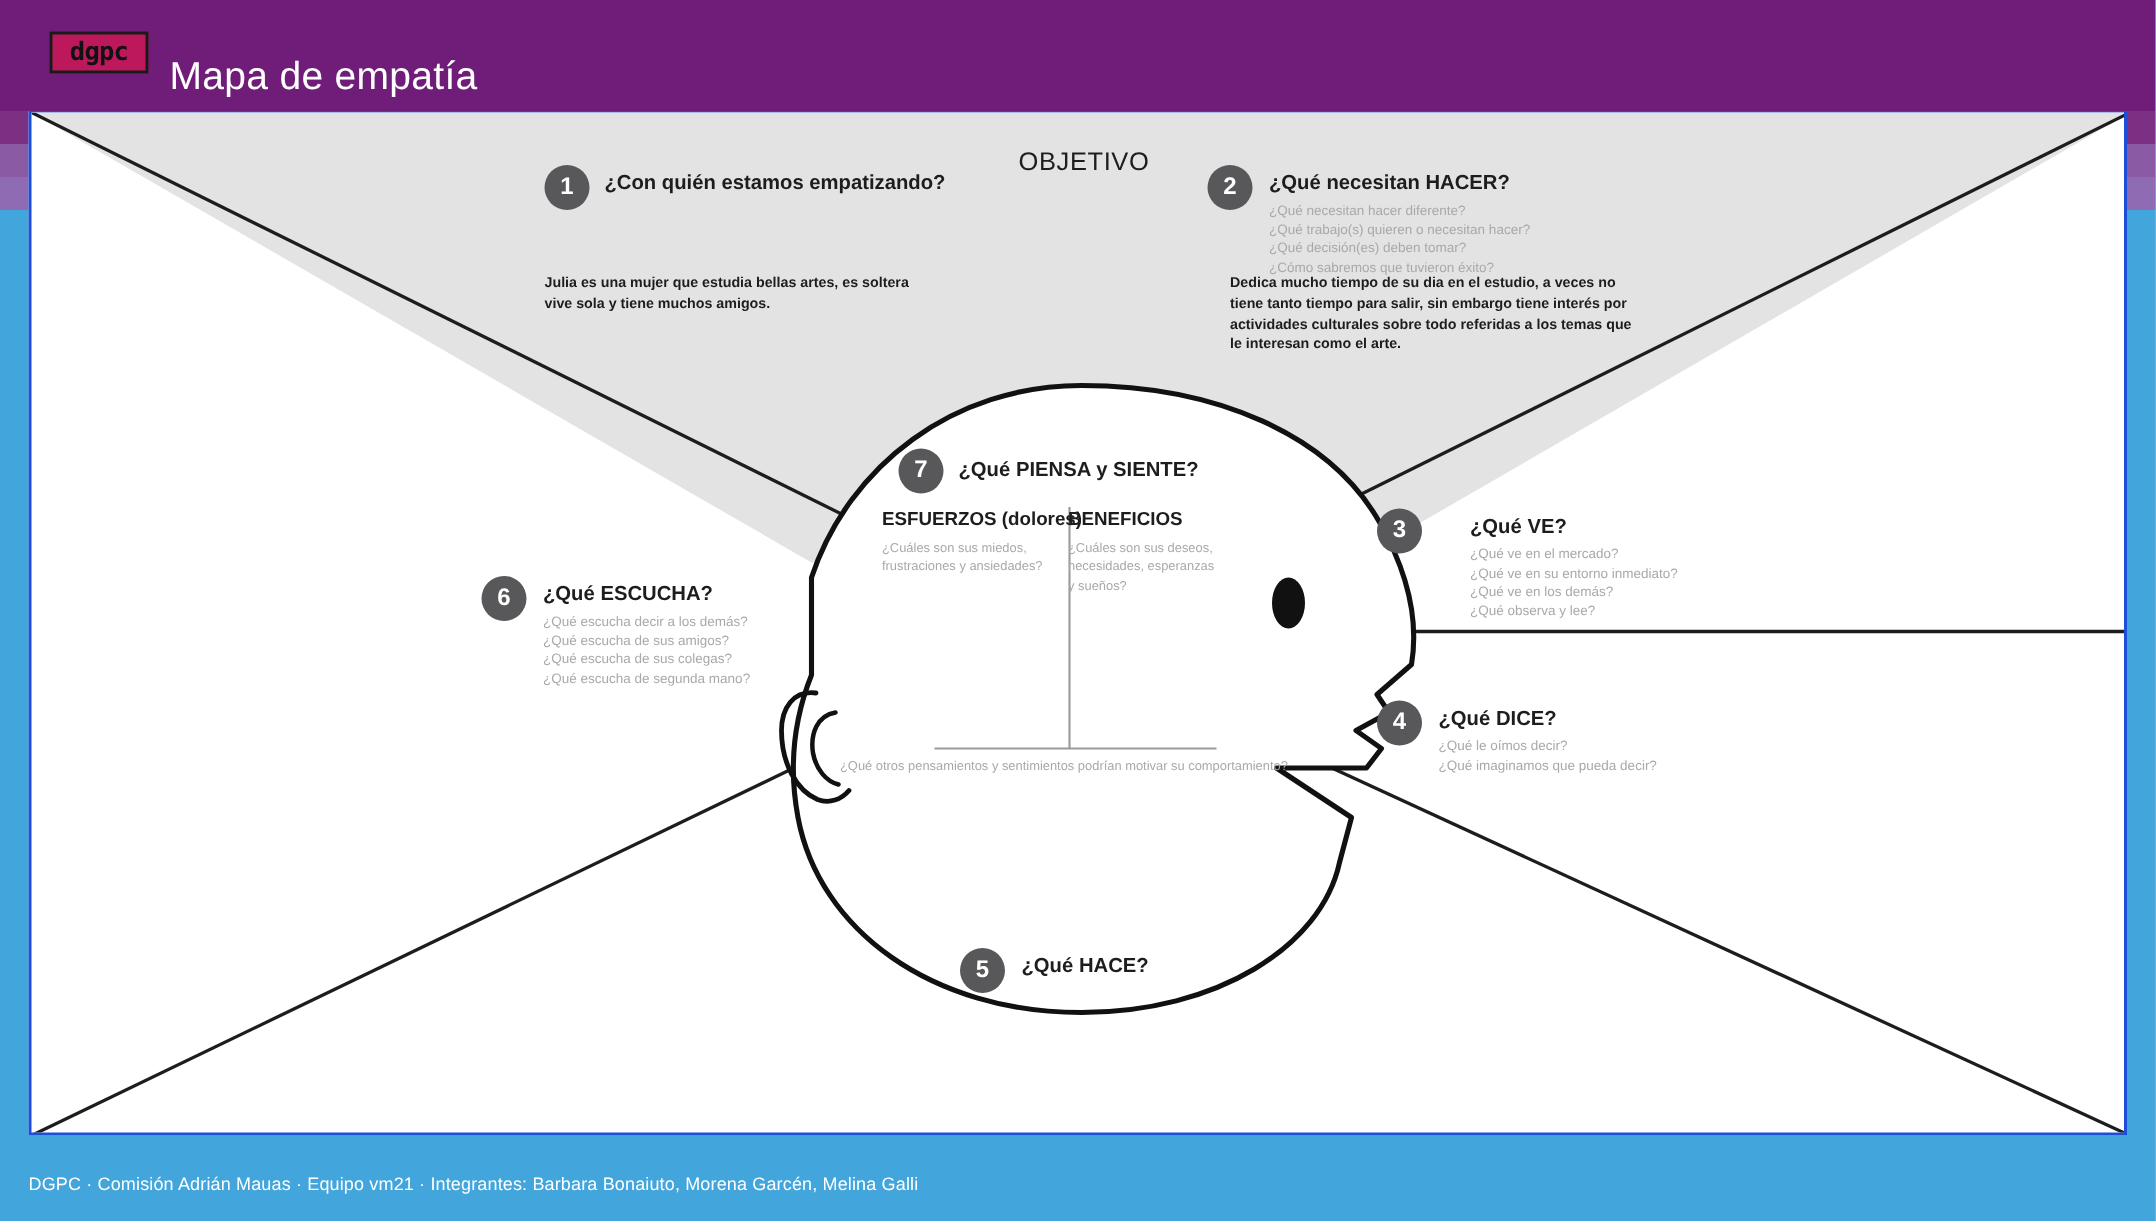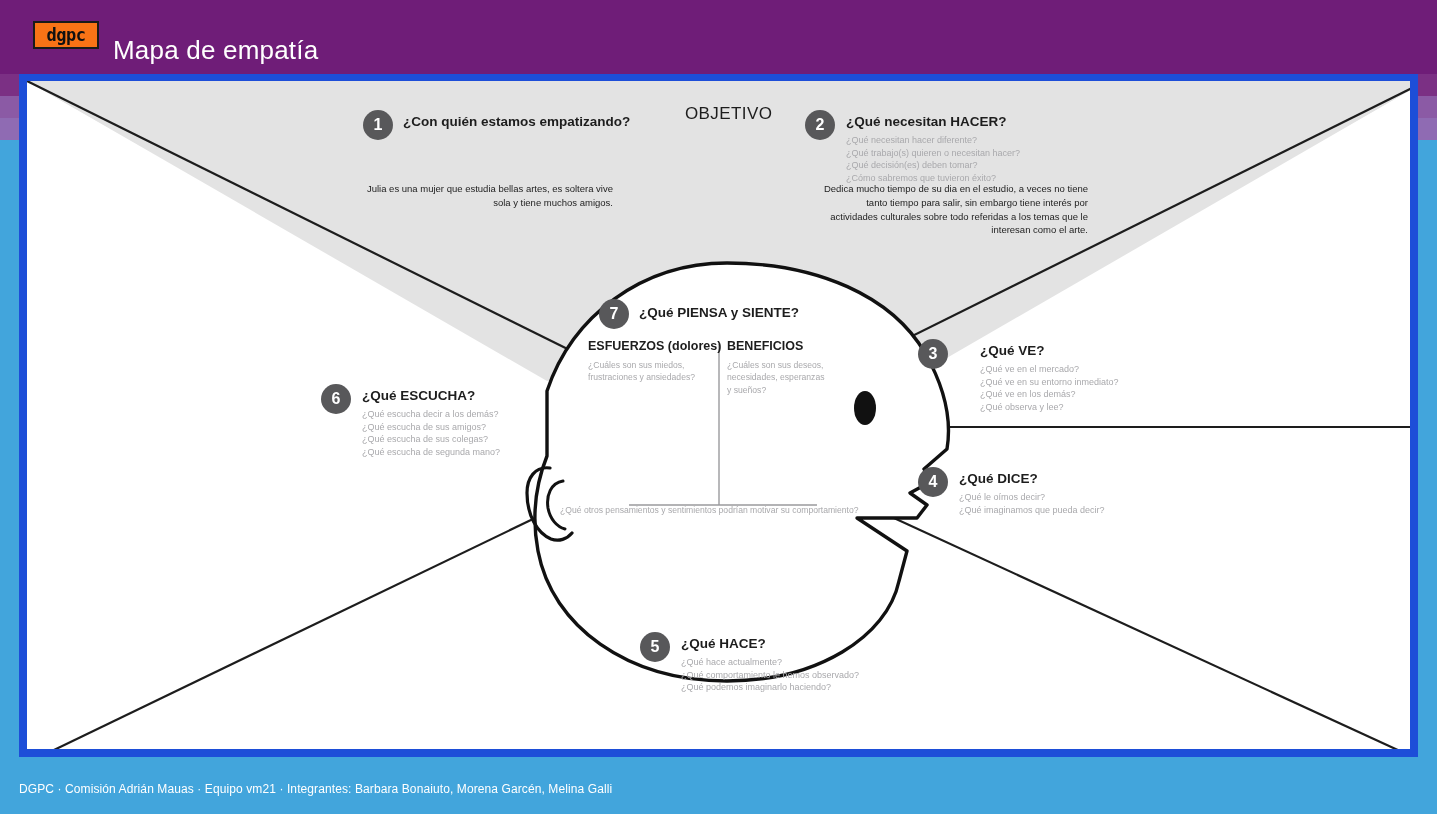--- a/index.html
+++ b/index.html
@@ -13,21 +13,21 @@
 
   
   #header {
     position: absolute; left: 0; top: 0; width: 1437px; height: 74px;
     background: #6f1d78;
     z-index: 5;
   }
   #logo-box {
     position: absolute; left: 33px; top: 21px;
     width: 66px; height: 28px;
-    background: #f97316;
+    background: #be185d;
     border: 2px solid #1a1a1a;
     display: flex; align-items: center; justify-content: center;
   }
   #logo-text {
     font-family: "DejaVu Sans Mono", monospace;
     font-size: 17px; font-weight: 700; color: #111;
     letter-spacing: -0.5px; line-height: 1;
   }
   #header-title {
     position: absolute; left: 113px; top: 35px;
@@ -41,21 +41,21 @@
   .band-b { top: 96px; height: 22px; background: #8b5aa5; }
   .band-c { top: 118px; height: 22px; background: #8f6bb3; }
   .band-l { left: 0; width: 20px; }
   .band-r { right: 0; width: 20px; }
 
   
   #canvas {
     position: absolute; left: 19px; top: 73px;
     width: 1399px; height: 684px;
     background: #ffffff;
-    border: 8px solid #1d4ed8;
+    border: 2px solid #1d4ed8;
     overflow: hidden;
     z-index: 3;
   }
   #canvas-svg { position: absolute; left: 0; top: 0; }
 
   
   .block { position: absolute; z-index: 4; }
   .badge {
     position: absolute;
     width: 30px; height: 30px; border-radius: 50%;
@@ -68,21 +68,21 @@
   .blk-title {
     font-size: 13.5px; font-weight: 700; color: #1d1d1d;
     white-space: nowrap; line-height: 1.1;
   }
   .blk-prompts {
     font-size: 9px; color: #a9a9ac; line-height: 1.42;
     margin-top: 4px;
   }
   .blk-prompts div { white-space: nowrap; }
   .blk-answer {
-    font-size: 9.5px; color: #1d1d1d; line-height: 1.45; font-weight: 400; text-align: right;
+    font-size: 9.5px; color: #1d1d1d; line-height: 1.45; font-weight: 700;
   }
 
   #objetivo {
     position: absolute; left: 677px; top: 96px;
     font-size: 17px; font-weight: 400; color: #1d1d1d;
     letter-spacing: 0.4px; z-index: 4;
   }
 
   
   #sec1 { left: 363px; top: 110px; }
@@ -97,21 +97,21 @@
   #sec2 .blk-answer { position: absolute; left: 0px; top: 72px; width: 268px; margin-left: 15px; }
 
   
   #sec7 { left: 599px; top: 299px; }
   #sec7 .badge { left: 0; top: 0; }
   #sec7 .s7title { position: absolute; left: 40px; top: 7px; }
   .s7cols { position: absolute; left: -11px; top: 41px; width: 248px; display: flex; }
   .s7col { width: 124px; }
   .s7col h4 { font-size: 12.5px; font-weight: 700; color: #1d1d1d; line-height: 1.1; white-space: nowrap; }
   .s7col .p { font-size: 8.6px; color: #a9a9ac; line-height: 1.45; margin-top: 5px; }
-  .s7col-right { padding-left: 15px; }
+  .s7col-right { }
   #s7-footnote {
     position: absolute; left: -39px; top: 206px;
     font-size: 8.6px; color: #a9a9ac; white-space: nowrap;
   }
 
   
   #sec6 { left: 321px; top: 384px; }
   #sec6 .badge { left: 0; top: 0; }
   #sec6 .txt { position: absolute; left: 41px; top: 5px; }
 
@@ -287,23 +287,18 @@
         <div>¿Qué le oímos decir?</div>
         <div>¿Qué imaginamos que pueda decir?</div>
       </div>
     </div>
   </div>
 
   <div class="block" id="sec5">
     <div class="badge">5</div>
     <div class="txt">
       <div class="blk-title">¿Qué HACE?</div>
-      <div class="blk-prompts">
-        <div>¿Qué hace actualmente?</div>
-        <div>¿Qué comportamiento le hemos observado?</div>
-        <div>¿Qué podemos imaginarlo haciendo?</div>
-      </div>
     </div>
   </div>
 
   <div id="footer-text">DGPC · Comisión Adrián Mauas · Equipo vm21 · Integrantes: Barbara Bonaiuto, Morena Garcén, Melina Galli</div>
 
 </div>
 
 </body></html>

